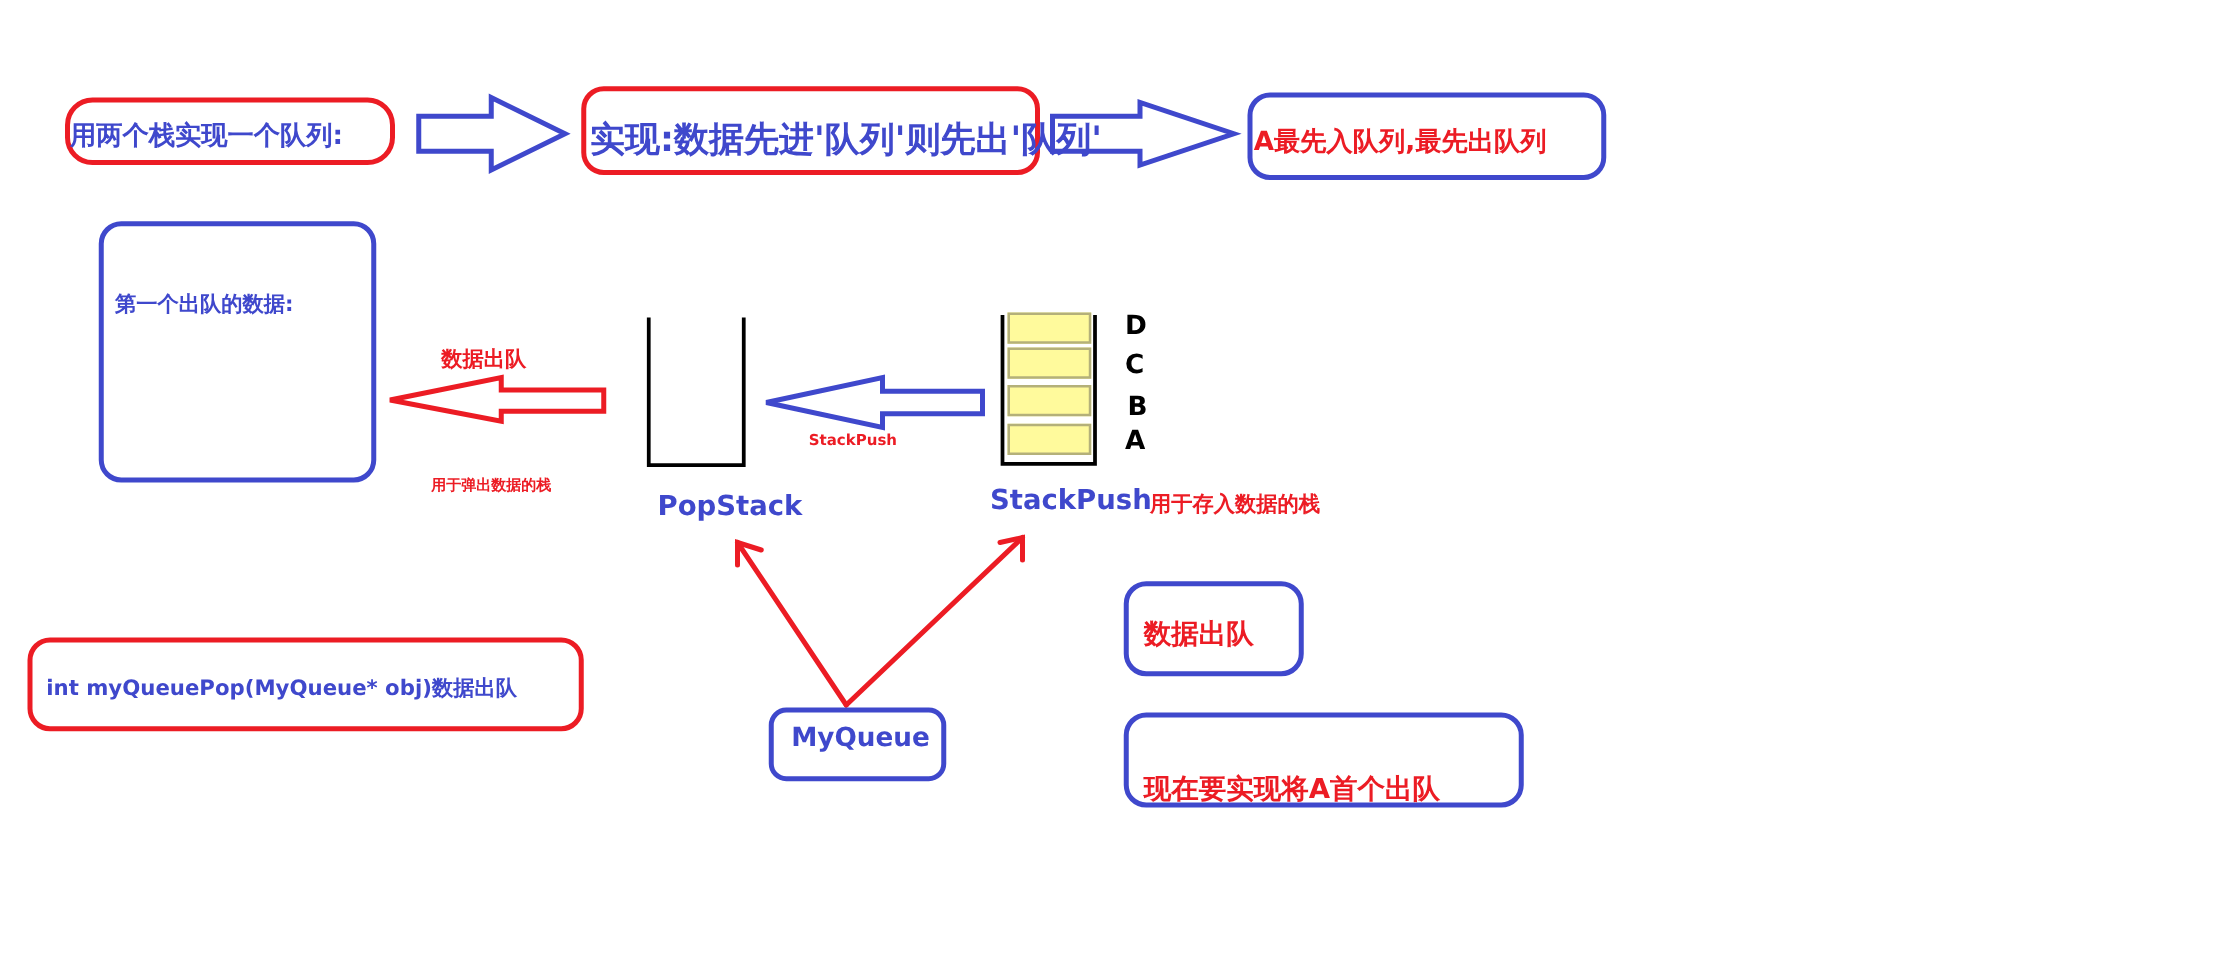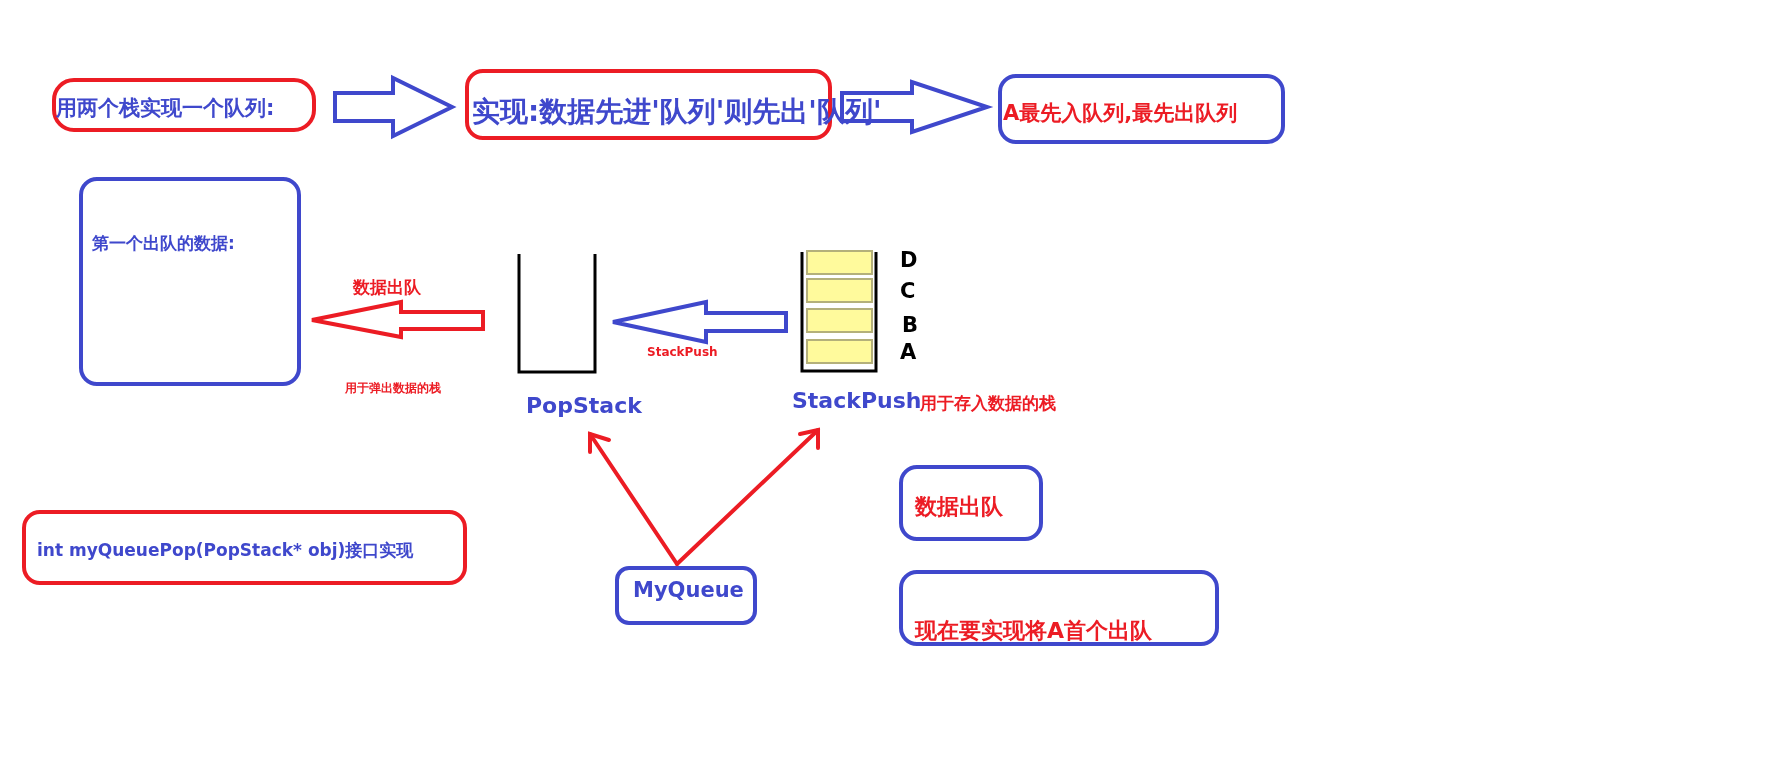--- a/index.html
+++ b/index.html
@@ -68,21 +68,21 @@
 <div class="t red" style="left:353px; top:276px; font-size:17px;">数据出队</div>
 <div class="t red" style="left:647px; top:345px; font-size:12px;">StackPush</div>
 
 <div class="t red" style="left:345px; top:380px; font-size:12px;">用于弹出数据的栈</div>
 <div class="t blue" style="left:510px; top:393px; font-size:22px;margin-left:16px;">PopStack</div>
 
 <div class="t blue" style="left:792px; top:388px; font-size:22px;">StackPush</div>
 <div class="t red" style="left:920px; top:392px; font-size:17px;">用于存入数据的栈</div>
 
 <div class="box red-border" style="left:22px; top:510px; width:445px; height:75px;"></div>
-<div class="t blue" style="left:37px; top:539px; font-size:17px;">int myQueuePop(PopStack* obj)接口实现</div>
+<div class="t blue" style="left:37px; top:539px; font-size:17px;">int myQueuePop(MyQueue* obj)数据出队</div>
 
 <div class="box blue-border" style="left:615px; top:566px; width:142px; height:59px; border-radius:14px;"></div>
 <div class="t blue" style="left:633px; top:578px; font-size:21px;">MyQueue</div>
 
 <div class="box blue-border" style="left:899px; top:465px; width:144px; height:76px;"></div>
 <div class="t red" style="left:915px; top:492px; font-size:22px;">数据出队</div>
 
 <div class="box blue-border" style="left:899px; top:570px; width:320px; height:76px;"></div>
 <div class="t red" style="left:915px; top:616px; font-size:22px;">现在要实现将A首个出队</div>
 

